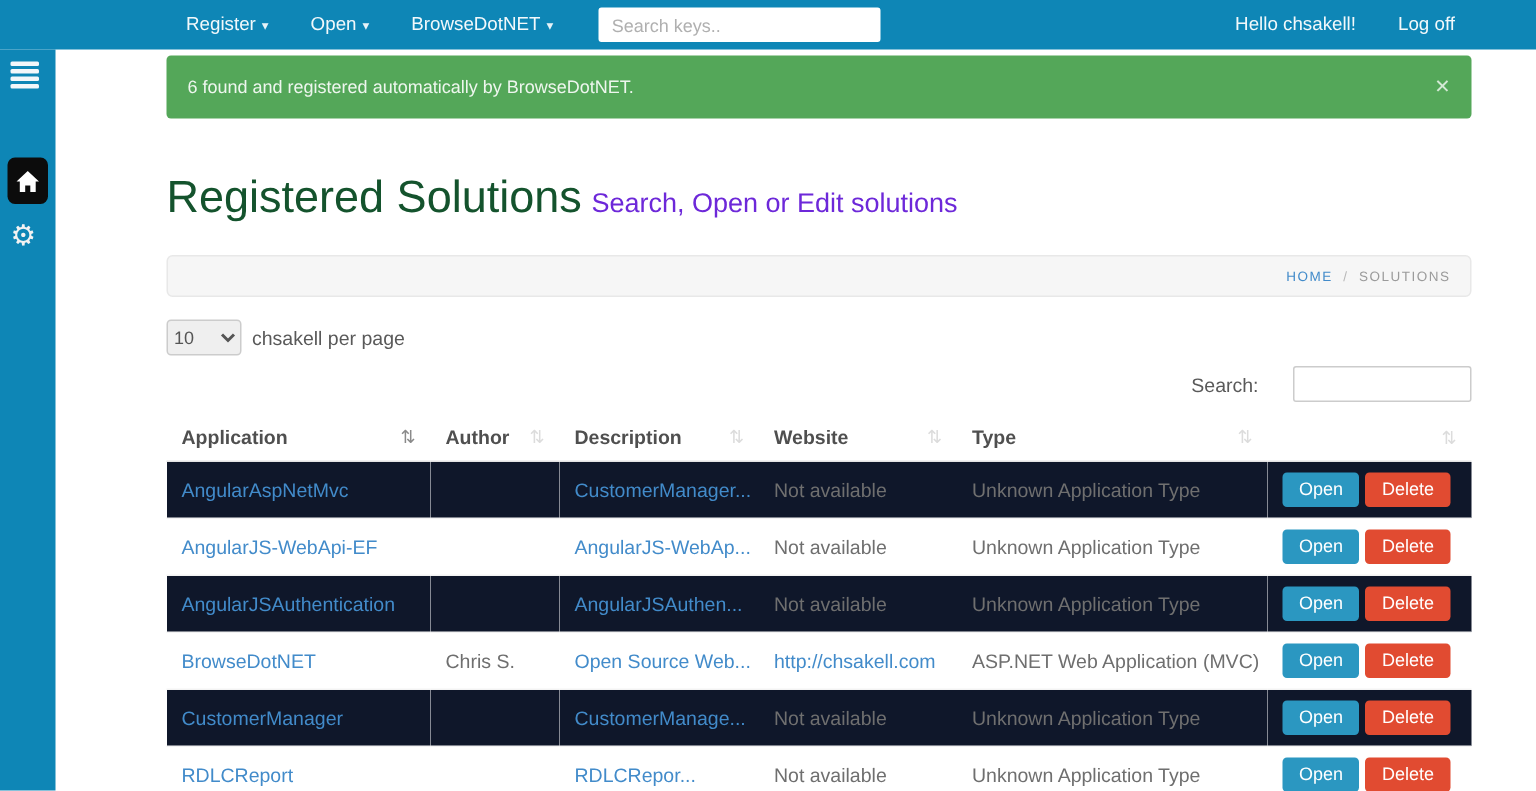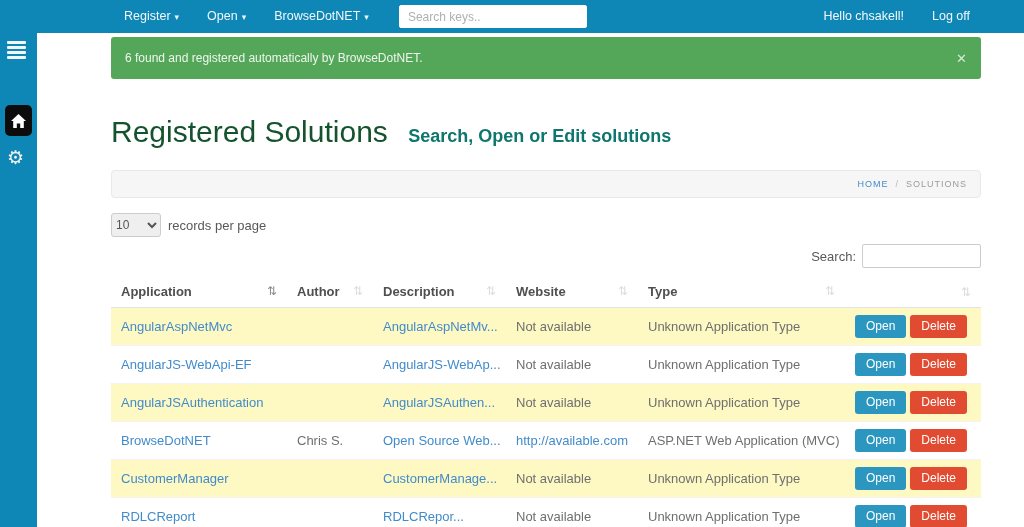--- a/index.html
+++ b/index.html
@@ -37,48 +37,48 @@
     padding:4px 43px 0 74px; }
 
   .alert { height:42px; background:var(--alert,#54a759); border-radius:3px; display:flex;
     align-items:center; padding:0 14px; }
   .alert-msg { color:#eef6ee; font-size:12px; }
   .alert-close { margin-left:auto; background:none; border:none; color:rgba(255,255,255,.75);
     font-size:13px; font-weight:bold; cursor:pointer; font-family:inherit; }
 
   .title-row { margin-top:36px; }
   .page-title { display:inline; font-size:30px; font-weight:400; color:#14532d; }
-  .page-subtitle { font-size:18px; color:#0f766e; margin-left:16px;font-weight:bold; }
+  .page-subtitle { font-size:18px; color:#6d28d9; margin-left:2px; }
 
   .breadcrumb { margin-top:21px; height:28px; background:#f6f6f6; border:1px solid #e8e8e8;
     border-radius:4px; display:flex; align-items:center; padding:0 13px; font-size:9px;
     letter-spacing:1px; color:#9b9b9b;justify-content:flex-end; }
   .breadcrumb a { color:var(--link,#428bca); text-decoration:none; cursor:pointer; }
   .bc-sep { margin:0 7px; color:#b9b9b9; }
 
   .controls { margin-top:15px; display:flex; align-items:center; }
   .page-size { width:50px; height:24px; font-size:12px; color:#555; border:1px solid #ccc;
     border-radius:3px; font-family:inherit; }
   .records-label { font-size:13px; color:#595959; margin-left:7px; }
 
   .search-row { margin-top:6px; display:flex; justify-content:flex-end; align-items:center;
-    height:26px; }
+    height:26px;gap:17px; }
   .search-label { font-size:13px; color:#595959; margin-right:6px; }
   .table-search { width:119px; height:24px; border:1px solid #ccc; border-radius:2px;
     font-family:inherit; font-size:12px; padding:0 6px; color:#555; outline:none; }
 
   
   table { margin-top:9px; width:100%; border-collapse:collapse; table-layout:fixed; }
   th { text-align:left; font-size:13px; font-weight:bold; color:#4f4f4f; padding:6px 10px 8px;
     border-bottom:1px solid #e3e3e3; cursor:pointer; white-space:nowrap; }
   .sort-icon { float:right; color:#dcdcdc; font-size:12px; font-weight:normal; }
   .sort-icon.active { color:#8a8a8a; }
   td { padding:10px; font-size:13px; vertical-align:middle; overflow:hidden;
     white-space:nowrap; border-top:1px solid #f3f3f3; }
-  tr.odd { background:#fef9c3; }
+  tr.odd { background:#0f172a; }
   .muted { color:#6f6f6f; }
   .link { color:var(--link,#428bca); text-decoration:none; cursor:pointer; }
   td[data-name="actions-cell"] { padding:7px 10px; }
   .btn { border:none; color:#fff; font-size:12px; padding:4px 11px 5px; border-radius:3px;
     margin-right:4px; cursor:pointer; font-family:inherit; }
   .btn-open { background:var(--open-btn,#2b97c1); }
   .btn-delete { background:var(--delete-btn,#e14b31); }
 </style>
 </head>
 <body>
@@ -137,21 +137,21 @@
   <div class="breadcrumb" data-name="breadcrumb">
     <a data-name="breadcrumb-home-link">HOME</a>
     <span class="bc-sep" data-name="breadcrumb-separator">/</span>
     <span data-name="breadcrumb-current">SOLUTIONS</span>
   </div>
 
   <div class="controls" data-name="table-length-controls">
     <select class="page-size" data-name="page-size-select">
       <option data-name="page-size-option">10</option>
     </select>
-    <span class="records-label" data-name="records-per-page-label">records per page</span>
+    <span class="records-label" data-name="records-per-page-label">chsakell per page</span>
   </div>
 
   <div class="search-row" data-name="table-search-controls">
     <span class="search-label" data-name="search-label">Search:</span>
     <input class="table-search" data-name="table-search-input" style="">
   </div>
 
   <table data-name="solutions-table">
     <colgroup>
       <col style="width:176px">
@@ -185,21 +185,21 @@
         </th>
         <th data-name="column-header-actions">
           <span class="sort-icon" data-name="sort-icon">⇅</span>
         </th>
       </tr>
     </thead>
     <tbody data-name="table-body">
         <tr class="odd" data-name="table-row">
           <td data-name="application-cell"><a class="link" data-name="application-link">AngularAspNetMvc</a></td>
           <td data-name="author-cell" class="muted"></td>
-          <td data-name="description-cell"><a class="link" data-name="description-link">AngularAspNetMv...</a></td>
+          <td data-name="description-cell"><a class="link" data-name="description-link">CustomerManager...</a></td>
           <td data-name="website-cell" class="muted">Not available</td>
           <td data-name="type-cell" class="muted">Unknown Application Type</td>
           <td data-name="actions-cell"><button class="btn btn-open" data-name="open-button">Open</button><button class="btn btn-delete" data-name="delete-button">Delete</button></td>
         </tr>
         <tr class="even" data-name="table-row">
           <td data-name="application-cell"><a class="link" data-name="application-link">AngularJS-WebApi-EF</a></td>
           <td data-name="author-cell" class="muted"></td>
           <td data-name="description-cell"><a class="link" data-name="description-link">AngularJS-WebAp...</a></td>
           <td data-name="website-cell" class="muted">Not available</td>
           <td data-name="type-cell" class="muted">Unknown Application Type</td>
@@ -210,21 +210,21 @@
           <td data-name="author-cell" class="muted"></td>
           <td data-name="description-cell"><a class="link" data-name="description-link">AngularJSAuthen...</a></td>
           <td data-name="website-cell" class="muted">Not available</td>
           <td data-name="type-cell" class="muted">Unknown Application Type</td>
           <td data-name="actions-cell"><button class="btn btn-open" data-name="open-button">Open</button><button class="btn btn-delete" data-name="delete-button">Delete</button></td>
         </tr>
         <tr class="even" data-name="table-row">
           <td data-name="application-cell"><a class="link" data-name="application-link">BrowseDotNET</a></td>
           <td data-name="author-cell" class="muted">Chris S.</td>
           <td data-name="description-cell"><a class="link" data-name="description-link">Open Source Web...</a></td>
-          <td data-name="website-cell"><a class="link" data-name="website-link">http://available.com</a></td>
+          <td data-name="website-cell"><a class="link" data-name="website-link">http://chsakell.com</a></td>
           <td data-name="type-cell" class="muted">ASP.NET Web Application (MVC)</td>
           <td data-name="actions-cell"><button class="btn btn-open" data-name="open-button">Open</button><button class="btn btn-delete" data-name="delete-button">Delete</button></td>
         </tr>
         <tr class="odd" data-name="table-row">
           <td data-name="application-cell"><a class="link" data-name="application-link">CustomerManager</a></td>
           <td data-name="author-cell" class="muted"></td>
           <td data-name="description-cell"><a class="link" data-name="description-link">CustomerManage...</a></td>
           <td data-name="website-cell" class="muted">Not available</td>
           <td data-name="type-cell" class="muted">Unknown Application Type</td>
           <td data-name="actions-cell"><button class="btn btn-open" data-name="open-button">Open</button><button class="btn btn-delete" data-name="delete-button">Delete</button></td>

